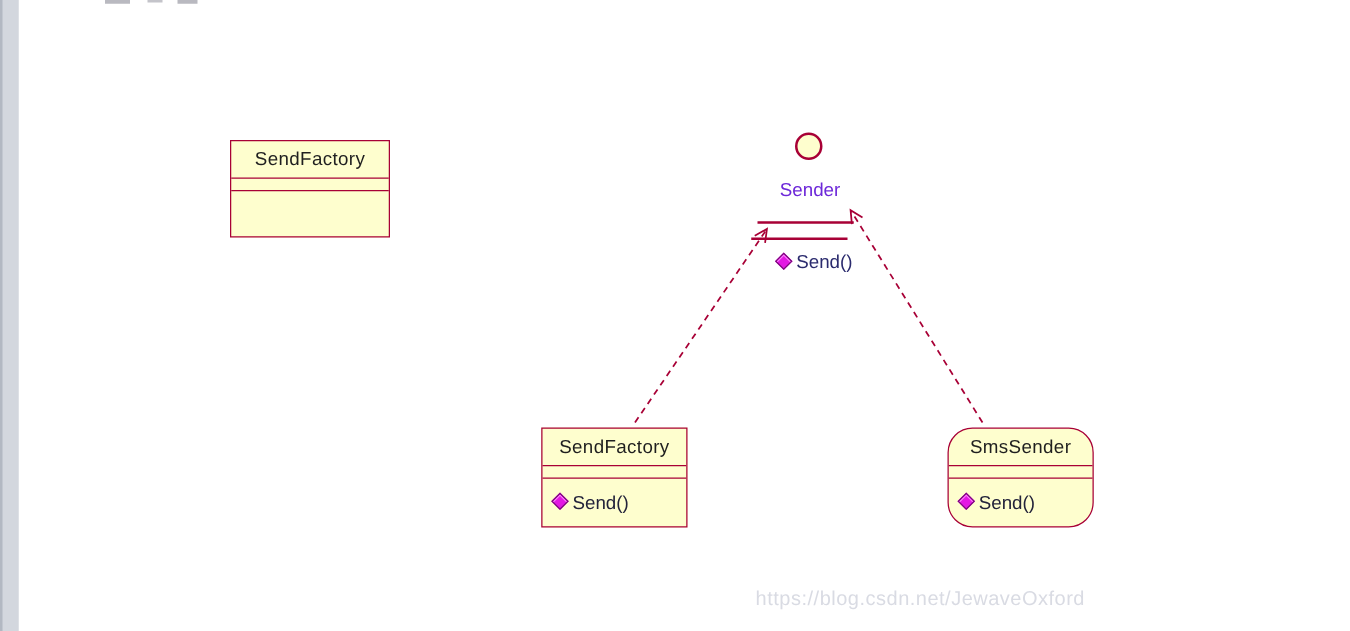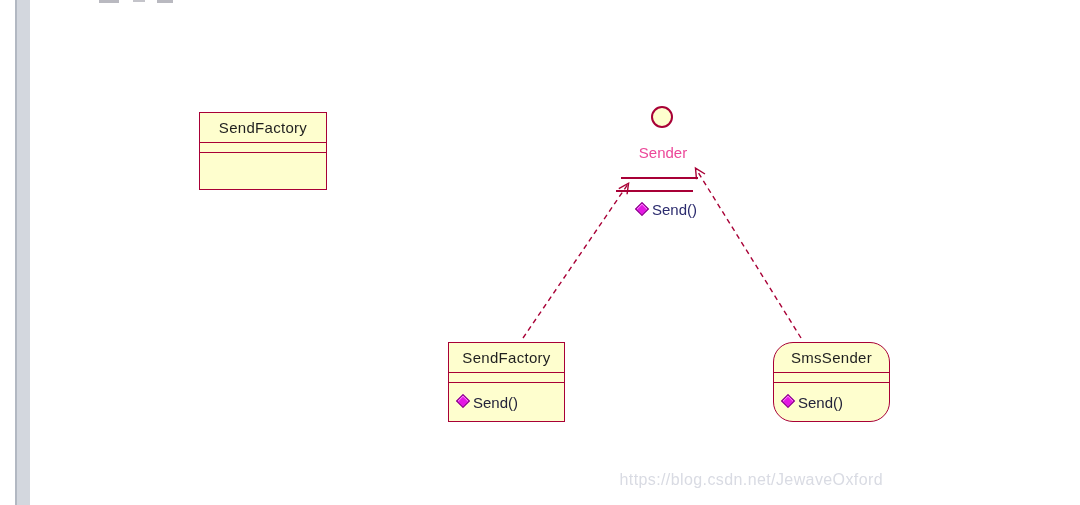--- a/index.html
+++ b/index.html
@@ -1,18 +1,18 @@
 <!DOCTYPE html>
 <html><head>
 <meta charset="utf-8">
 <style>
   html,body{margin:0;padding:0;background:#ffffff;}
   #screen{
     position:relative;width:876px;height:505px;overflow:hidden;
-    background:#ffffff;font-family:"Liberation Sans", sans-serif;margin-left:15px;
+    background:#ffffff;font-family:"Liberation Sans", sans-serif;
   }
   
   .edge-strip{position:absolute;top:0;height:505px;}
   .edge-strip.left{left:0;width:15px;background:#d3d7de;border-left:2px solid #b2b8c2;box-sizing:border-box;}
   .edge-strip.right{left:1061px;width:19px;background:linear-gradient(#d3d7de 0%,#d3d7de 86%,#c0c5cf 100%);border-left:1px solid #bcc1ca;box-sizing:border-box;}
   
   .remnant{position:absolute;background:#b9b9c0;}
   
   .class-box{
     position:absolute;background:#FEFECE;border:1.5px solid #A80036;
@@ -32,21 +32,21 @@
     transform:rotate(45deg);margin:0 5px 2px 2px;flex:0 0 auto;
     box-shadow:inset 1px 1px 0 #ff7dff;
   }
   
   .iface-circle{
     position:absolute;left:636px;top:106px;width:22px;height:22px;
     border-radius:50%;border:2px solid #A80036;background:#FEFECE;box-sizing:border-box;
   }
   .iface-name{
     position:absolute;left:600px;top:144px;width:96px;text-align:center;
-    font-size:15px;color:#ec4899;
+    font-size:15px;color:#6d28d9;
   }
   .iface-line{position:absolute;height:2px;background:#A80036;}
   .iface-line.l1{left:606px;top:177px;width:77px;}
   .iface-line.l2{left:601px;top:190px;width:77px;}
   .iface-method{
     position:absolute;left:620px;top:201px;display:flex;align-items:center;
     font-size:15px;color:#2b2b6e;
   }
   
   #connectors{position:absolute;left:0;top:0;pointer-events:none;}

